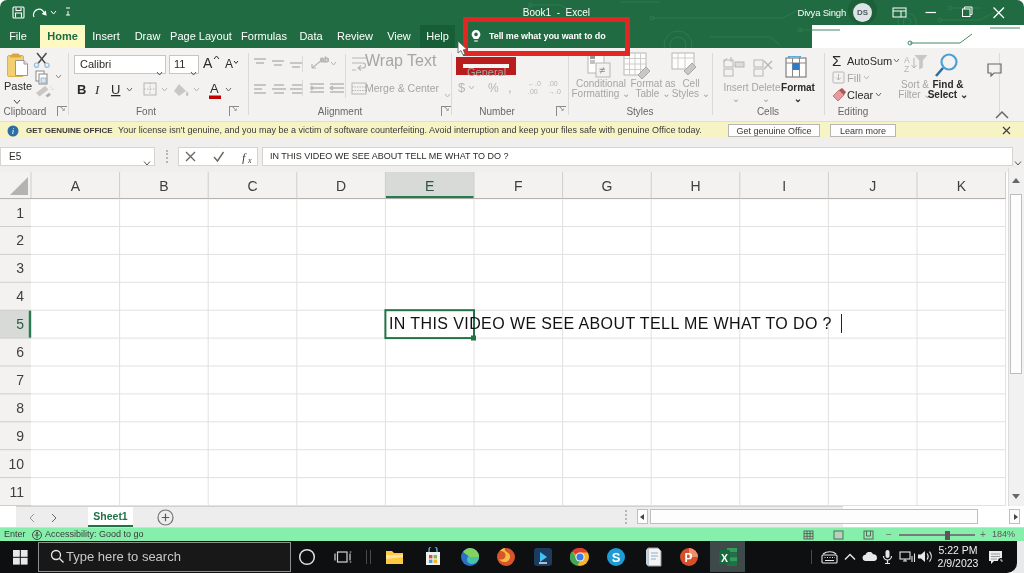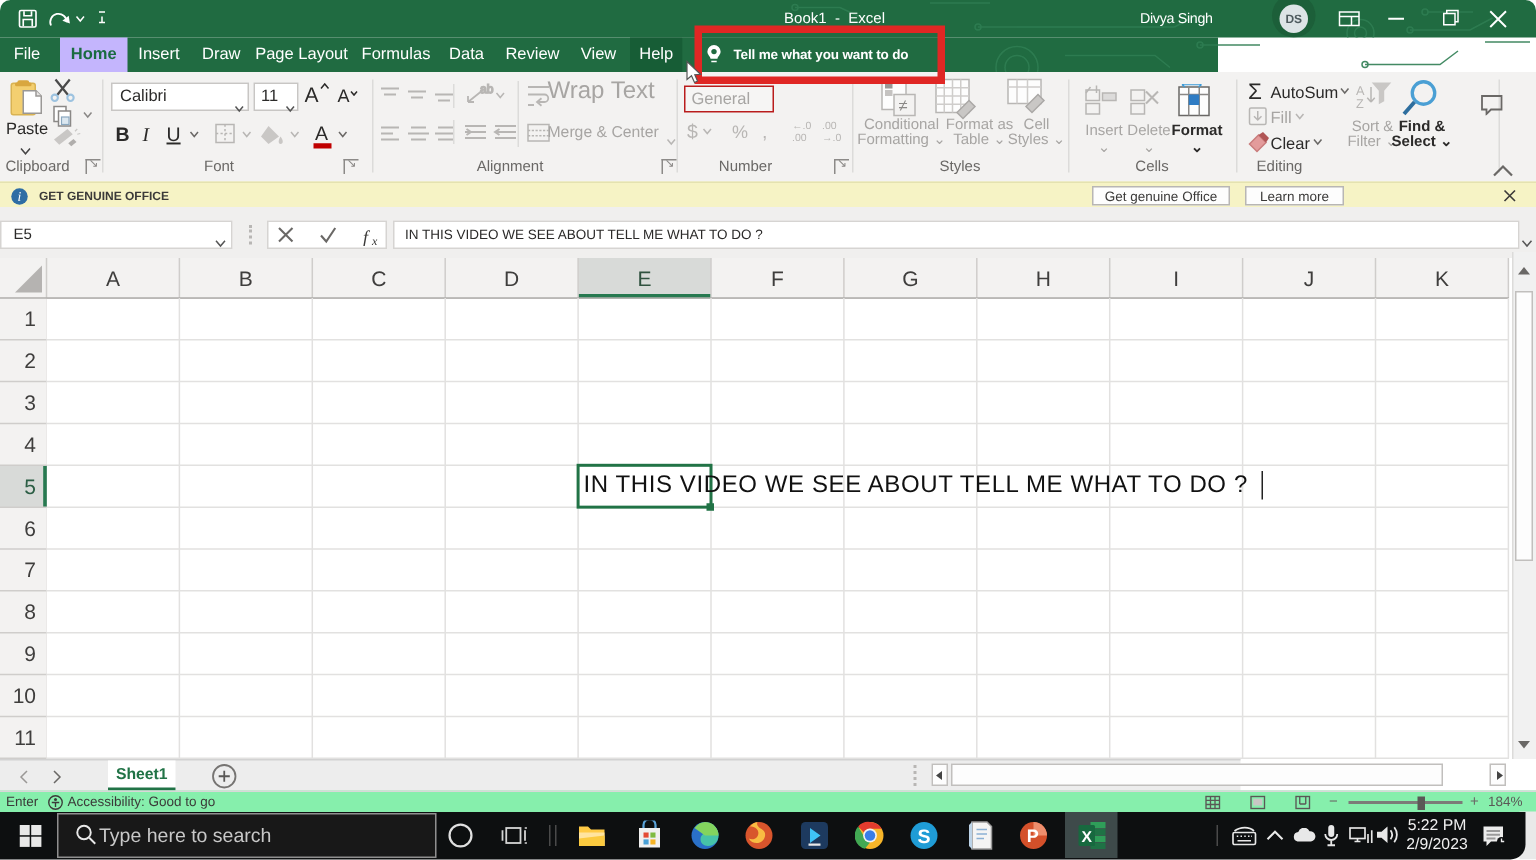--- a/index.html
+++ b/index.html
@@ -3,38 +3,38 @@
 <meta charset="utf-8">
 <style>
 * { margin:0; padding:0; box-sizing:border-box; }
 html,body { width:1024px; height:573px; overflow:hidden; }
 body { font-family:"Liberation Sans", sans-serif; position:relative; background:#fff; transform:translateZ(0); }
 .abs { position:absolute; }
 
 #titlebar { left:0; top:0; width:1024px; height:25px; background:#206b41; border-radius:7px 7px 0 0; }
 #tabrow { left:0; top:25px; width:812px; height:23px; background:#206b41; }
 .tab { position:absolute; top:0; height:23px; line-height:23px; color:#fff; font-size:11px; text-align:center; }
-#hometab { position:absolute; left:40px; top:0; width:45px; height:23px; background:#c4b5fd; color:#1a6b41; font-size:11px; font-weight:bold; text-align:center; line-height:23px; }
+#hometab { position:absolute; left:40px; top:0; width:45px; height:23px; background:#fef9c3; color:#1a6b41; font-size:11px; font-weight:bold; text-align:center; line-height:23px; }
 #helptab { position:absolute; left:420px; top:0; width:35px; height:23px; background:#175d36; color:#fff; font-size:11px; text-align:center; line-height:23px; }
 
 #ribbon { left:0; top:48px; width:1024px; height:73px; background:#f3f2f1; }
 .gsep { position:absolute; top:5px; width:1px; height:62px; background:#dcdbda; }
 .glabel { position:absolute; top:58px; font-size:10px; color:#6a6866; width:120px; text-align:center; }
 .launch { position:absolute; top:58px; width:10px; height:10px; border-left:1px solid #8c8a88; border-top:1px solid #8c8a88; }
 .launch:after { content:"\2198"; position:absolute; left:1px; top:-3px; font-size:8px; color:#8c8a88; }
 .btxt { font-size:11px; color:#2b2a29; }
 .gtxt { font-size:11px; color:#a7a5a3; }
 
 #genuine { left:0; top:121px; width:1024px; height:17px; background:#f6f3c5; border-top:1px solid #e4e2b0; }
 
 #fbar { left:0; top:138px; width:1024px; height:30px; background:#f0efee; }
 
 #grid { left:0; top:168px; width:1008px; height:338px; background:#fff; }
 
-#sheetbar { left:0; top:506px; width:827px; height:21px; background:#ededed; border-top:1px solid #d2d2d2;padding-left:28px; }
+#sheetbar { left:16px; top:506px; width:827px; height:21px; background:#ededed; border-top:1px solid #d2d2d2;padding-left:28px; }
 
 #statusbar { left:0; top:527px; width:1024px; height:28px; background:#86efac; border-top:1px solid #d8d8d8; }
 
 #taskbar { left:0; top:541px; width:1017px; height:32px; background:#0d0f10; border-radius:0 0 10px 0; transform:translateZ(0);padding-left:48px; }
 </style>
 </head>
 <body>
 <div class="abs" id="titlebar">
   <svg class="abs" style="left:0;top:0" width="1024" height="25">
 
@@ -58,21 +58,21 @@
     <g stroke="#fff" stroke-width="1.2" fill="none">
       <path d="M34 17 a5.5 5.5 0 1 1 10.5 -2.2"></path>
       <path d="M45.8 10.5 l0.8 5.2 l-5 -1.8" fill="#fff" stroke="none"></path>
     </g>
     <path d="M51 11 l2.5 3 l2.5 -3" stroke="#fff" fill="none"></path>
     <g stroke="#fff" stroke-width="1" fill="none">
       <path d="M66 8 h4 M68 11 v4 M66 15 h4"></path>
     </g>
   </svg>
   <div class="abs" style="left:430px;top:0;width:160px;text-align:right;line-height:25px;color:#fff;font-size:10px;">Book1&nbsp;&nbsp;-&nbsp;&nbsp;Excel</div>
-  <div class="abs" style="left:760px;top:0;width:86px;line-height:25px;color:#fff;font-size:9.5px;letter-spacing:-0.2px;">Divya Singh</div>
+  <div class="abs" style="left:760px;top:0;width:86px;text-align:right;line-height:25px;color:#fff;font-size:9.5px;letter-spacing:-0.2px;">Divya Singh</div>
   <div class="abs" style="left:846px;top:0px;width:33px;height:25px;overflow:hidden;">
       <div style="position:absolute;left:2px;top:-4px;width:29px;height:29px;border-radius:50%;background:#1c5f39;"></div>
     </div>
 <div class="abs" style="left:853px;top:3px;width:19px;height:19px;border-radius:50%;background:#dde4e6;color:#4e5a5e;font-size:8px;font-weight:bold;text-align:center;line-height:19px;">DS</div>
   <svg class="abs" style="left:890px;top:0" width="134" height="25">
     <g stroke="#fff" stroke-width="1" fill="none">
       <rect x="3" y="8" width="13" height="9"></rect>
       <path d="M3 11 h13 M11 11 v6"></path>
       <path d="M35.5 12.5 h10.5" stroke-width="1.2"></path>
       <rect x="72.5" y="9" width="7.5" height="7.5"></rect>
@@ -235,21 +235,21 @@
   <div class="abs" style="left:302px;top:8px;width:1px;height:16px;background:#dcdbda;"></div>
   <div class="abs" style="left:302px;top:32px;width:1px;height:16px;background:#dcdbda;"></div>
   <div class="abs" style="left:345px;top:6px;width:1px;height:44px;background:#dcdbda;"></div>
   <div class="abs" style="left:365px;top:34px;font-size:10.5px;color:#a7a5a3;">Merge &amp; Center</div>
   <div class="abs" style="left:444px;top:37px;"><svg width="8" height="6">
         <path d="M1 1 l2.5 3 l2.5 -3" stroke="#b8b6b4" fill="none"></path>
       </svg></div>
   <div class="glabel" style="left:280px;">Alignment</div>
   <div class="launch" style="left:441px;"></div>
 
-  <div class="abs" style="left:456px;top:9px;width:60px;height:18px;background:#f6f5f4;border:1px solid #b91c1c;font-size:11px;color:#a7a5a3;line-height:16px;padding-left:4px;">General</div>
+  <div class="abs" style="left:456px;top:9px;width:60px;height:18px;background:#f6f5f4;border:7px solid #b91c1c;font-size:11px;color:#a7a5a3;line-height:16px;padding-left:4px;">General</div>
   <svg class="abs" style="left:456px;top:30px" width="110" height="26">
     <text x="2" y="14" font-size="13" fill="#b8b6b4">$</text>
     <path d="M13 8 l2.5 3 l2.5 -3" stroke="#b8b6b4" fill="none"></path>
     <text x="32" y="14" font-size="12" fill="#b8b6b4">%</text>
     <text x="52" y="14" font-size="13" fill="#b8b6b4">,</text>
     <g fill="#b8b6b4" font-size="7">
       <text x="72" y="8">←.0</text>
         <text x="72" y="16">.00</text>
       <text x="92" y="8">.00</text>
         <text x="92" y="16">→.0</text>
@@ -345,20 +345,21 @@
   <div class="abs" style="left:986px;top:14px;"><svg width="18" height="15">
         <path d="M2 2 h13 v9 h-7 l-3 3 v-3 h-3 z" stroke="#6a6866" fill="none" stroke-width="1.2"></path>
       </svg></div>
 </div>
 <div class="abs" id="genuine">
   <svg class="abs" style="left:7px;top:2.5px" width="12" height="12">
     <circle cx="6" cy="6" r="5.5" fill="#2e6da4"></circle>
     <text x="6" y="9" font-size="9" font-style="italic" font-family="Liberation Serif" fill="#fff" text-anchor="middle">i</text>
   </svg>
   <div class="abs" style="left:26px;top:0;height:16px;line-height:17px;font-size:8px;font-weight:bold;color:#3b3a39;">GET GENUINE OFFICE</div>
+  <div class="abs" style="left:118px;top:0;height:16px;line-height:17px;font-size:9px;color:#3b3a39;">Your license isn't genuine, and you may be a victim of software counterfeiting. Avoid interruption and keep your files safe with genuine Office today.</div>
   <div class="abs" style="left:728px;top:1.5px;width:92px;height:13.5px;background:#fdfdfd;border:1px solid #b8b6b4;font-size:9px;color:#3b3a39;text-align:center;line-height:13px;">Get genuine Office</div>
   <div class="abs" style="left:830px;top:1.5px;width:66px;height:13.5px;background:#fdfdfd;border:1px solid #b8b6b4;font-size:9px;color:#3b3a39;text-align:center;line-height:13px;">Learn more</div>
   <svg class="abs" style="left:1002px;top:4px" width="10" height="10">
       <path d="M1 1 l7 7 M8 1 l-7 7" stroke="#3b3a39" stroke-width="1.1"></path>
     </svg>
 </div>
 <div class="abs" id="fbar">
   <div class="abs" style="left:0px;top:9px;width:155px;height:19px;background:#fff;border:1px solid #d6d4d2;font-size:10px;color:#2b2a29;line-height:18px;padding-left:8px;">E5</div>
   <div class="abs" style="left:143px;top:16px;"><svg width="10" height="8">
         <path d="M1 1.5 l3 3.5 l3 -3.5" stroke="#555" fill="none"></path>

